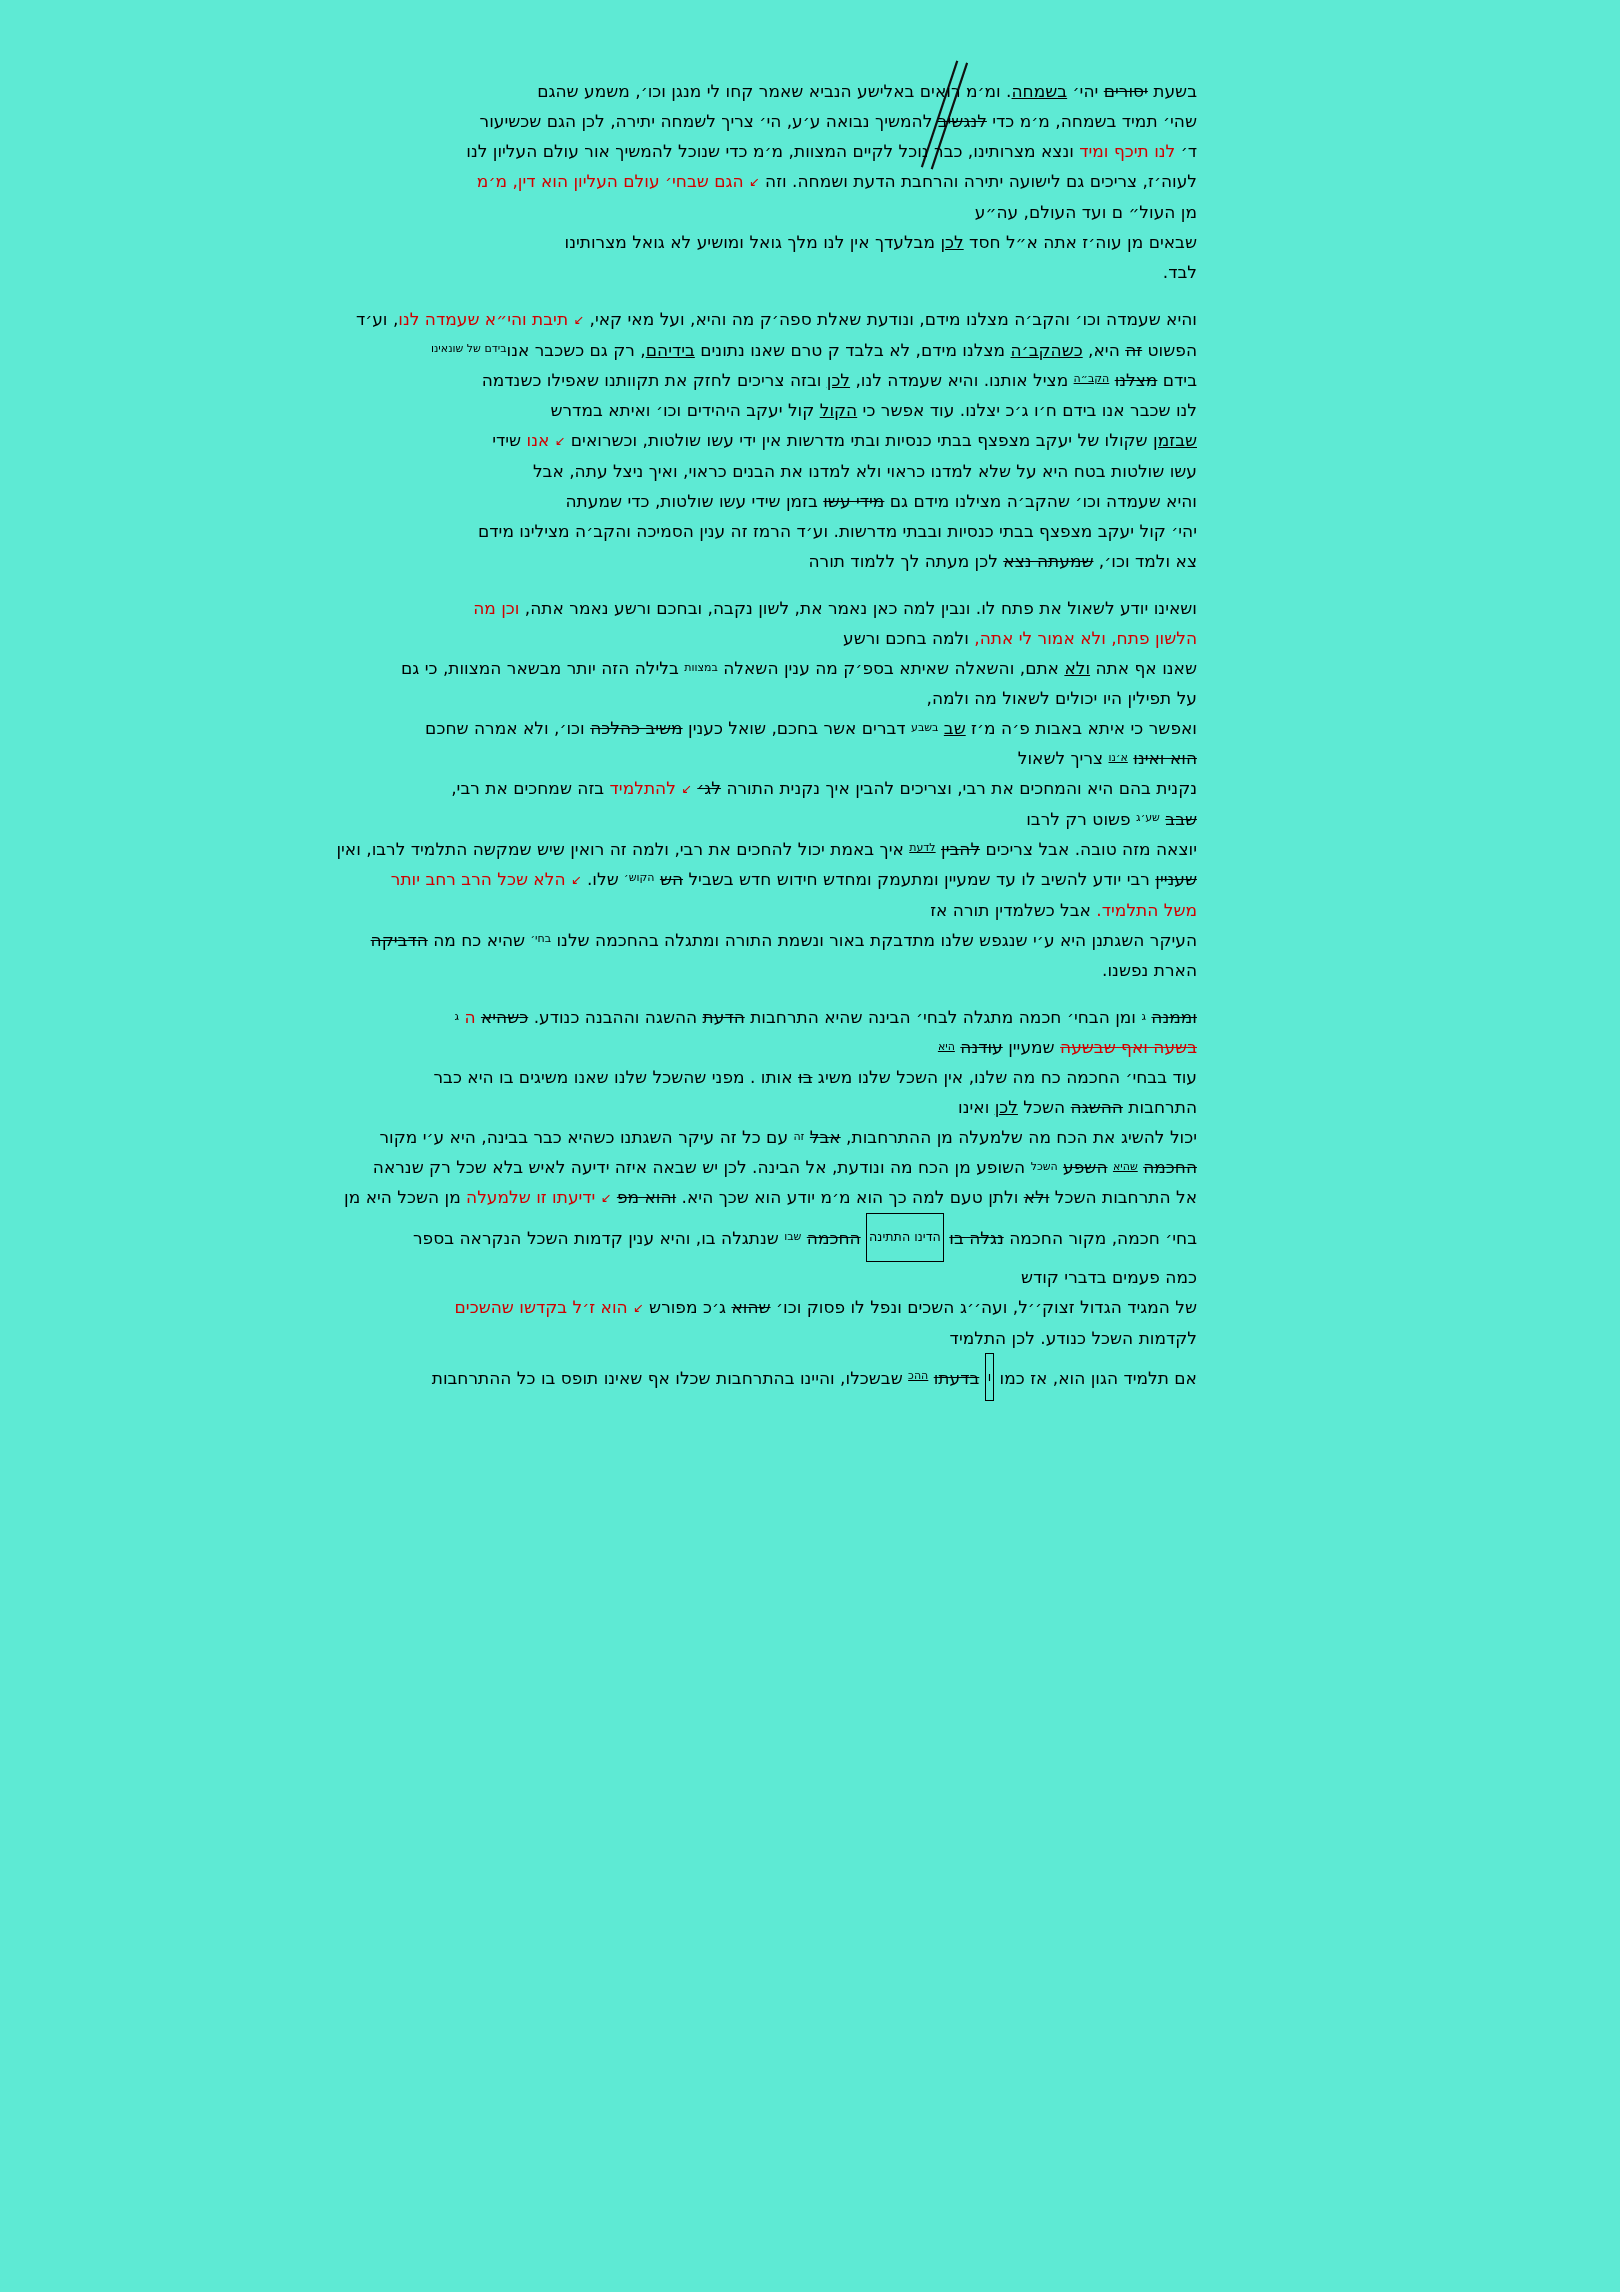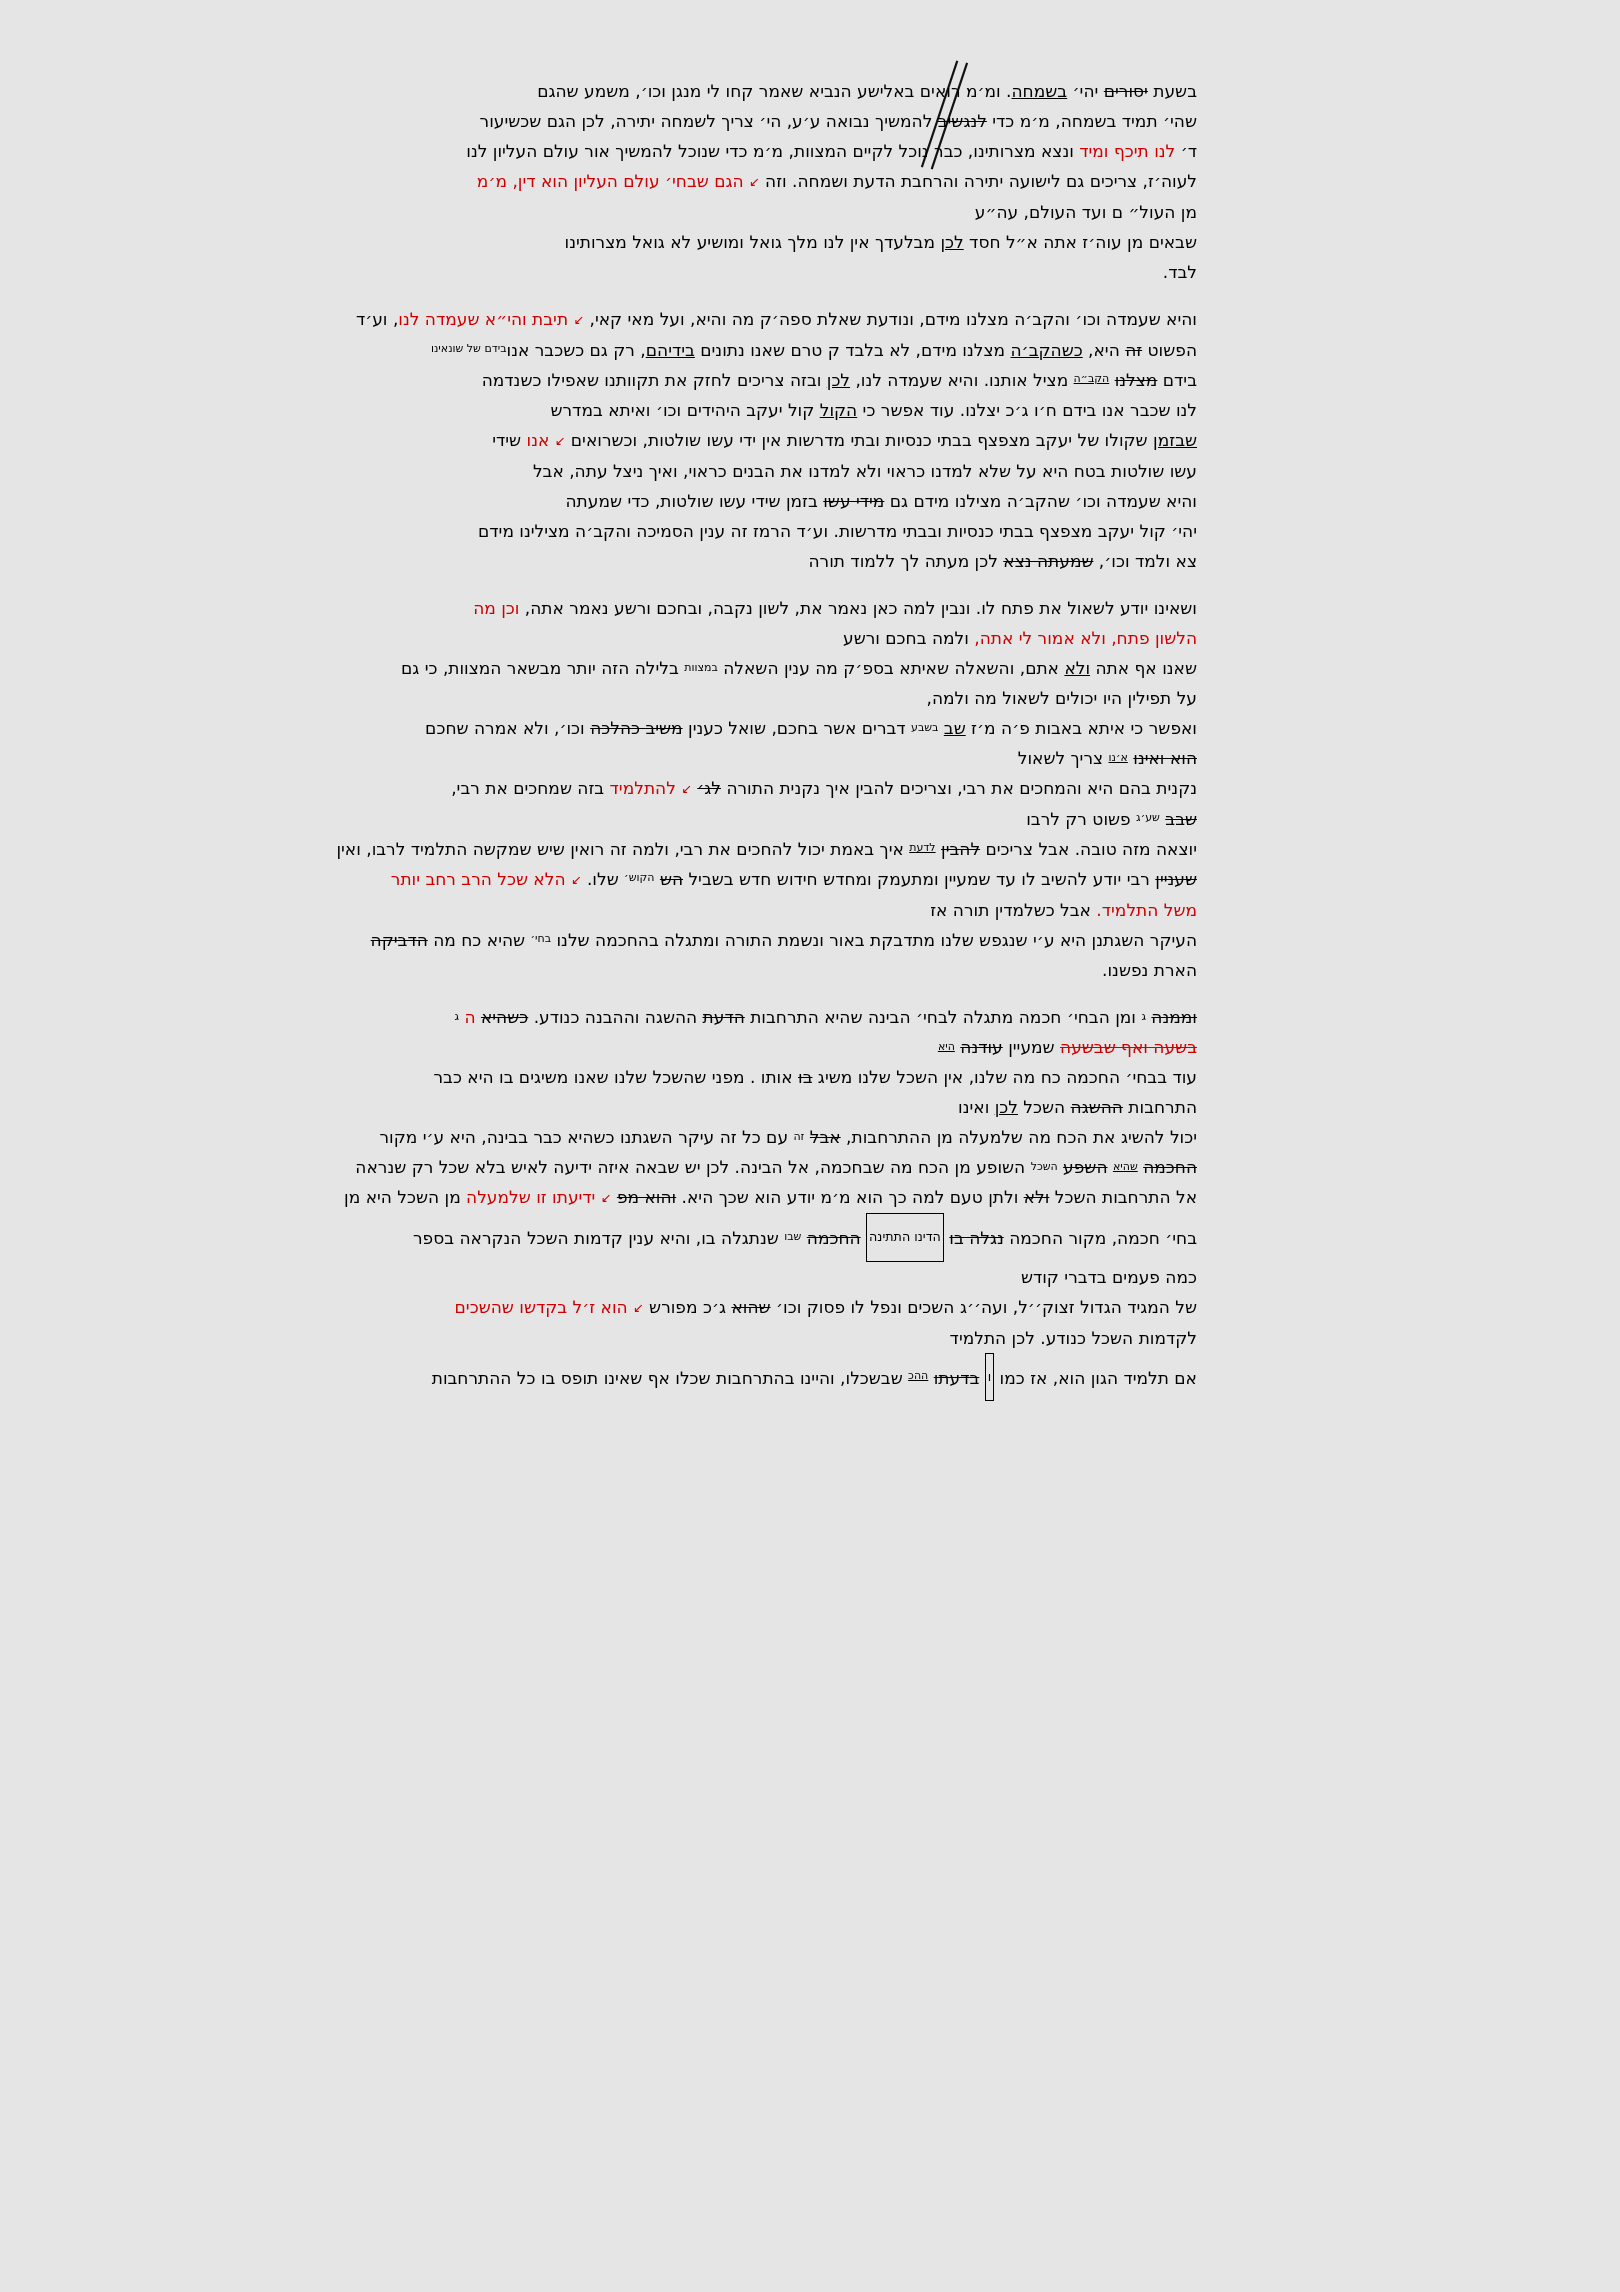--- a/index.html
+++ b/index.html
@@ -5,21 +5,21 @@
   html,body{margin:0;padding:0;background:#ffffff;}
   body{
     width:1620px;
     font-family:"DejaVu Sans","Liberation Sans",sans-serif;
     color:#000000;
   }
   .page{
     position:relative;
     width:1620px;
     min-height:2293px;
-    background:#e5e5e5;
+    background:#5eead4;
     box-sizing:border-box;
   }
   .doc{
     position:absolute;
     top:76px;
     right:423px;
     left:312px;
     direction:rtl;
     text-align:right;
   }
@@ -110,21 +110,21 @@
         <p class="para"><span class="red">משל התלמיד.</span><span> אבל כשלמדין תורה אז</span></p>
         <p class="para"><span>העיקר השגתנן היא ע׳י שנגפש שלנו מתדבקת באור ונשמת התורה ומתגלה בהחכמה</span><span> שלנו</span><span> </span><span class="ins">בחי׳</span><span> שהיא </span><span>כח מה </span><span class="strike">הדביקה</span></p>
         <p class="para"><span>הארת נפשנו.</span></p>
       </div>
       <div class="blk">
         <p class="para"><span class="strike">וממנה</span><span> </span><span class="ins">ג</span><span> ומן הבחי׳ חכמה מתגלה לבחי׳ הבינה שהיא התרחבות </span><span class="strike">הדעת</span><span> ההשגה וההבנה כנודע. </span><span class="strike">כשהיא</span><span> </span><span class="red">ה</span><span> </span><span class="ins">ג</span></p>
         <p class="para"><span class="strike red">בשעה ואף שבשעה</span><span> שמעיין </span><span class="strike">עודנה</span><span> </span><span class="ins u">היא</span></p>
         <p class="para"><span>עוד בבחי׳ החכמה כח מה שלנו, אין השכל שלנו משיג </span><span class="strike">בו</span><span> אותו </span><span>. מפני שהשכל שלנו שאנו משיגים בו היא כבר</span></p>
         <p class="para"><span>התרחבות </span><span class="strike">ההשגה</span><span> השכל </span><span style="text-decoration: underline;">לכן</span><span> ואינו</span></p>
         <p class="para"><span>יכול להשיג את הכח מה שלמעלה מן ההתרחבות, </span><span class="strike">אבל</span><span> </span><span class="ins">זה</span><span> עם כל </span><span>זה </span><span>עיקר השגתנו כשהיא כבר בבינה, היא ע׳י מקור</span></p>
-        <p class="para"><span class="strike">החכמה</span><span> </span><span class="ins u">שהיא</span><span> </span><span class="strike">השפע</span><span> </span><span class="ins">השכל</span><span> השופע מן הכח מה שבחכמה, </span><span>אל הבינה. לכן יש שבאה איזה ידיעה לאיש בלא שכל רק שנראה</span></p>
+        <p class="para"><span class="strike">החכמה</span><span> </span><span class="ins u">שהיא</span><span> </span><span class="strike">השפע</span><span> </span><span class="ins">השכל</span><span> השופע מן הכח מה ונודעת, </span><span>אל הבינה. לכן יש שבאה איזה ידיעה לאיש בלא שכל רק שנראה</span></p>
         <p class="para"><span>אל התרחבות השכל </span><span class="strike">ולא</span><span> ולתן טעם למה כך הוא מ׳מ יודע הוא שכך היא. </span><span class="strike">והוא מפ</span><span> </span><span class="caret">↙</span><span class="red"> ידיעתו זו שלמעלה</span><span> מן השכל היא מן</span></p>
         <p class="para"><span>בחי׳ חכמה, מקור החכמה </span><span class="strike">נגלה בו</span><span> </span><span class="boxed">הדינו התתינה</span><span> </span><span class="strike">החכמה</span><span> </span><span class="ins">שבו</span><span> שנתגלה בו, והיא ענין קדמות השכל הנקראה </span><span>בספר</span></p>
         <p class="para"><span>כמה פעמים בדברי קודש</span></p>
         <p class="para"><span>של המגיד הגדול זצוק׳׳ל, ועה׳׳ג השכים ונפל לו פסוק וכו׳ </span><span class="strike">שהוא</span><span> ג׳כ מפורש </span><span class="caret">↙</span><span class="red"> הוא ז׳ל בקדשו שהשכים</span></p>
         <p class="para"><span>לקדמות השכל כנודע. לכן התלמיד</span></p>
         <p class="para"><span>אם תלמיד הגון הוא, אז כמו </span><span class="boxed">ו</span><span> </span><span class="strike">בדעתו</span><span> </span><span class="ins u">ההכ</span><span> שבשכלו, והיינו בהתרחבות שכלו אף שאינו תופס בו כל ההתרחבות</span></p>
       </div>
     </div>
 
   <div class="tail"></div>

